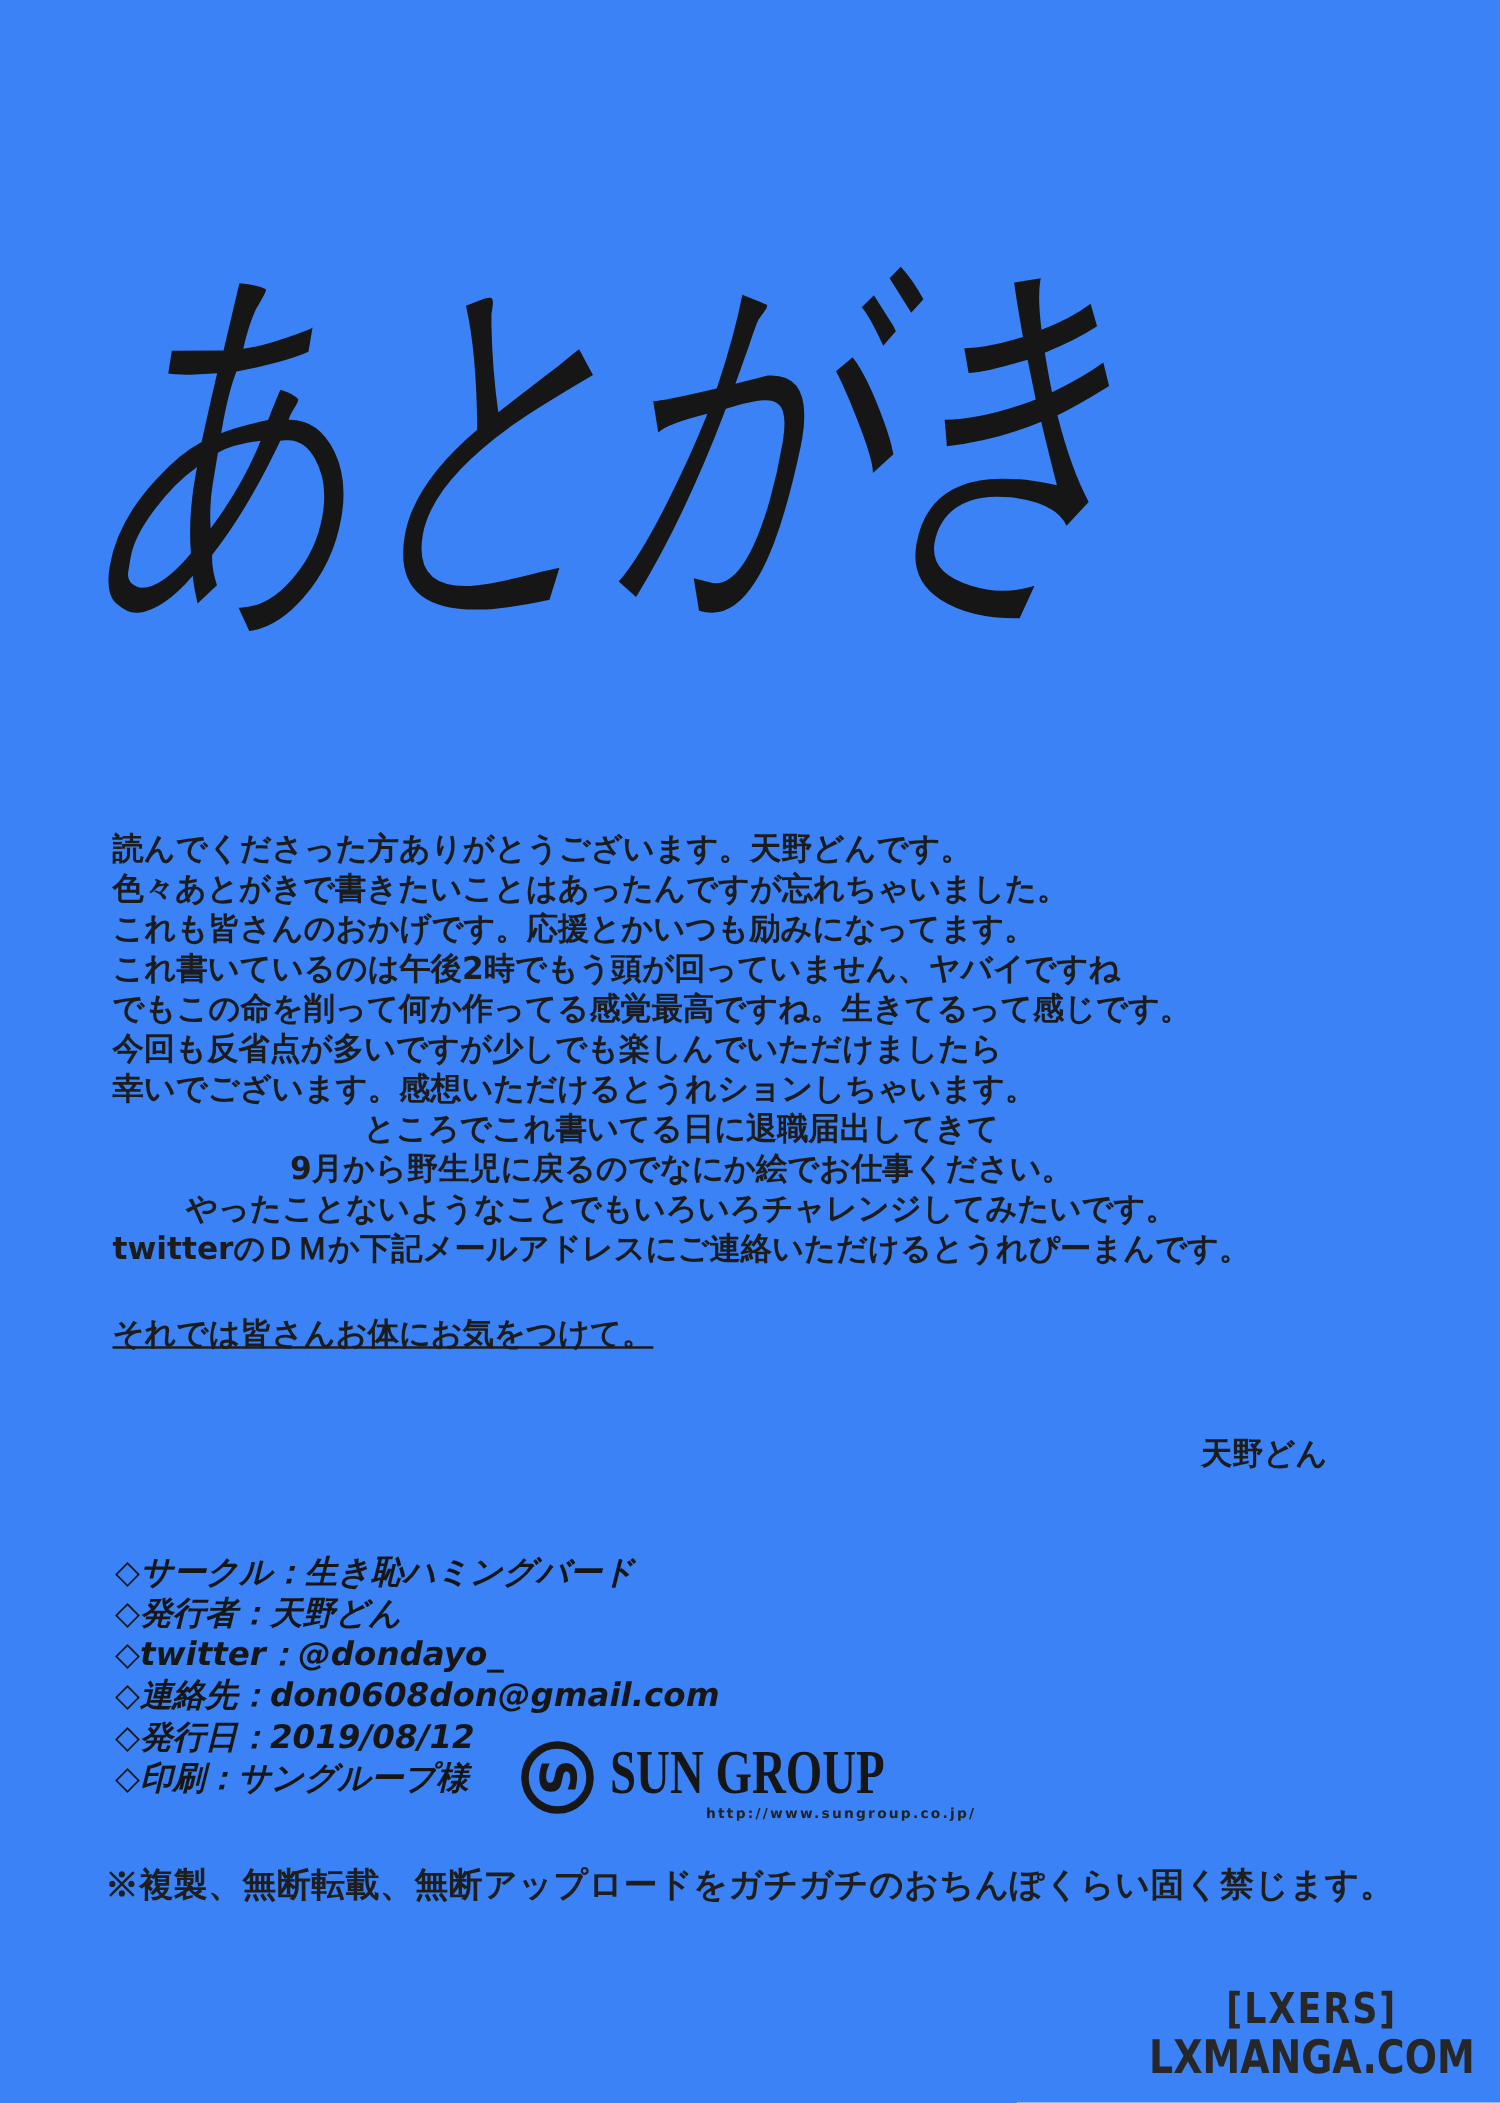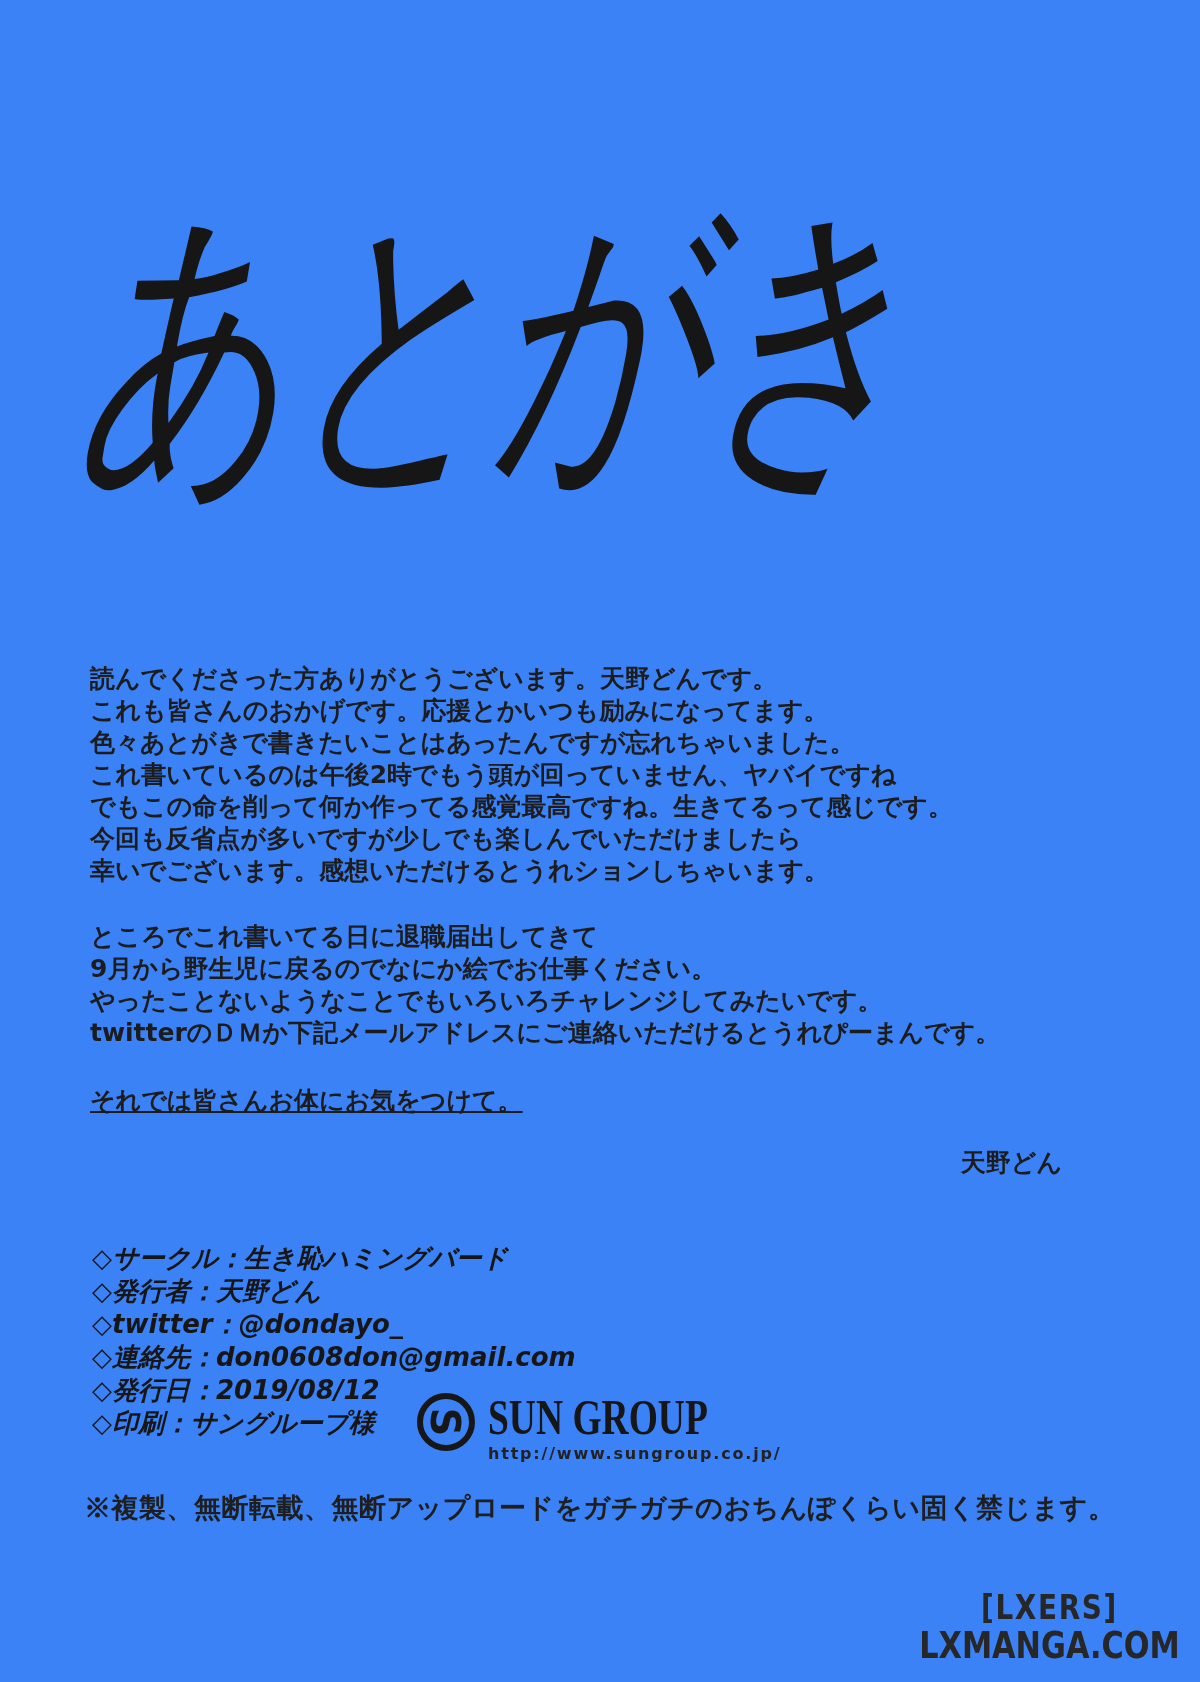--- a/index.html
+++ b/index.html
@@ -14,21 +14,21 @@
     font-size:300px;line-height:1.05;font-style:italic;font-weight:400;
     letter-spacing:-10px;white-space:nowrap;color:#161616;
     transform:scaleX(0.70) rotate(-0.6deg);transform-origin:top left;
   }
   
   .body-text{
     position:absolute;left:90px;top:663px;
     font-size:25px;line-height:32px;font-weight:bold;color:#1c1c1c;
     white-space:nowrap;
   }
-  .para2{margin-top:34px;}
+  .para2{text-align:center;}
   .closing{margin-top:36px;text-decoration:underline;}
   .signature{
     position:absolute;top:1146px;right:138px;
     font-size:25px;font-weight:bold;color:#1c1c1c;
   }
   
   .colophon{
     position:absolute;left:92px;top:1242px;
     font-size:26px;line-height:33px;font-weight:bold;color:#161616;
     white-space:nowrap;
@@ -41,21 +41,21 @@
   }
   .sun-mark{width:64px;height:64px;}
   .sun-text{padding-top:4px;}
   .sun-name{
     font-family:"Liberation Serif","DejaVu Serif",serif;
     font-weight:bold;font-size:50px;line-height:0.92;color:#161616;
     letter-spacing:0px;white-space:nowrap;
     transform:scaleX(0.75);transform-origin:left top;
   }
   .sun-url{
-    font-size:16px;font-weight:bold;letter-spacing:1.8px;color:#222;
+    font-size:11px;font-weight:bold;letter-spacing:1.8px;color:#222;
     margin-top:4px;white-space:nowrap;text-align:right;
   }
   
   .disclaimer{
     position:absolute;left:84px;top:1490px;
     font-family:"DejaVu Serif","Liberation Serif",serif;
     font-size:27px;font-weight:bold;letter-spacing:0.5px;color:#1e1e1e;
     white-space:nowrap;
   }
   
@@ -70,22 +70,22 @@
 </head>
 <body>
 
 <div class="page">
 
   <div class="title">あとがき</div>
 
   <div class="body-text">
     <div class="para1">
       <div class="line">読んでくださった方ありがとうございます。天野どんです。</div>
+      <div class="line">色々あとがきで書きたいことはあったんですが忘れちゃいました。</div>
       <div class="line">これも皆さんのおかげです。応援とかいつも励みになってます。</div>
-      <div class="line">色々あとがきで書きたいことはあったんですが忘れちゃいました。</div>
       <div class="line">これ書いているのは午後2時でもう頭が回っていません、ヤバイですね</div>
       <div class="line">でもこの命を削って何か作ってる感覚最高ですね。生きてるって感じです。</div>
       <div class="line">今回も反省点が多いですが少しでも楽しんでいただけましたら</div>
       <div class="line">幸いでございます。感想いただけるとうれションしちゃいます。</div>
     </div>
     <div class="para2">
       <div class="line">ところでこれ書いてる日に退職届出してきて</div>
       <div class="line">9月から野生児に戻るのでなにか絵でお仕事ください。</div>
       <div class="line">やったことないようなことでもいろいろチャレンジしてみたいです。</div>
       <div class="line">twitterのＤＭか下記メールアドレスにご連絡いただけるとうれぴーまんです。</div>

